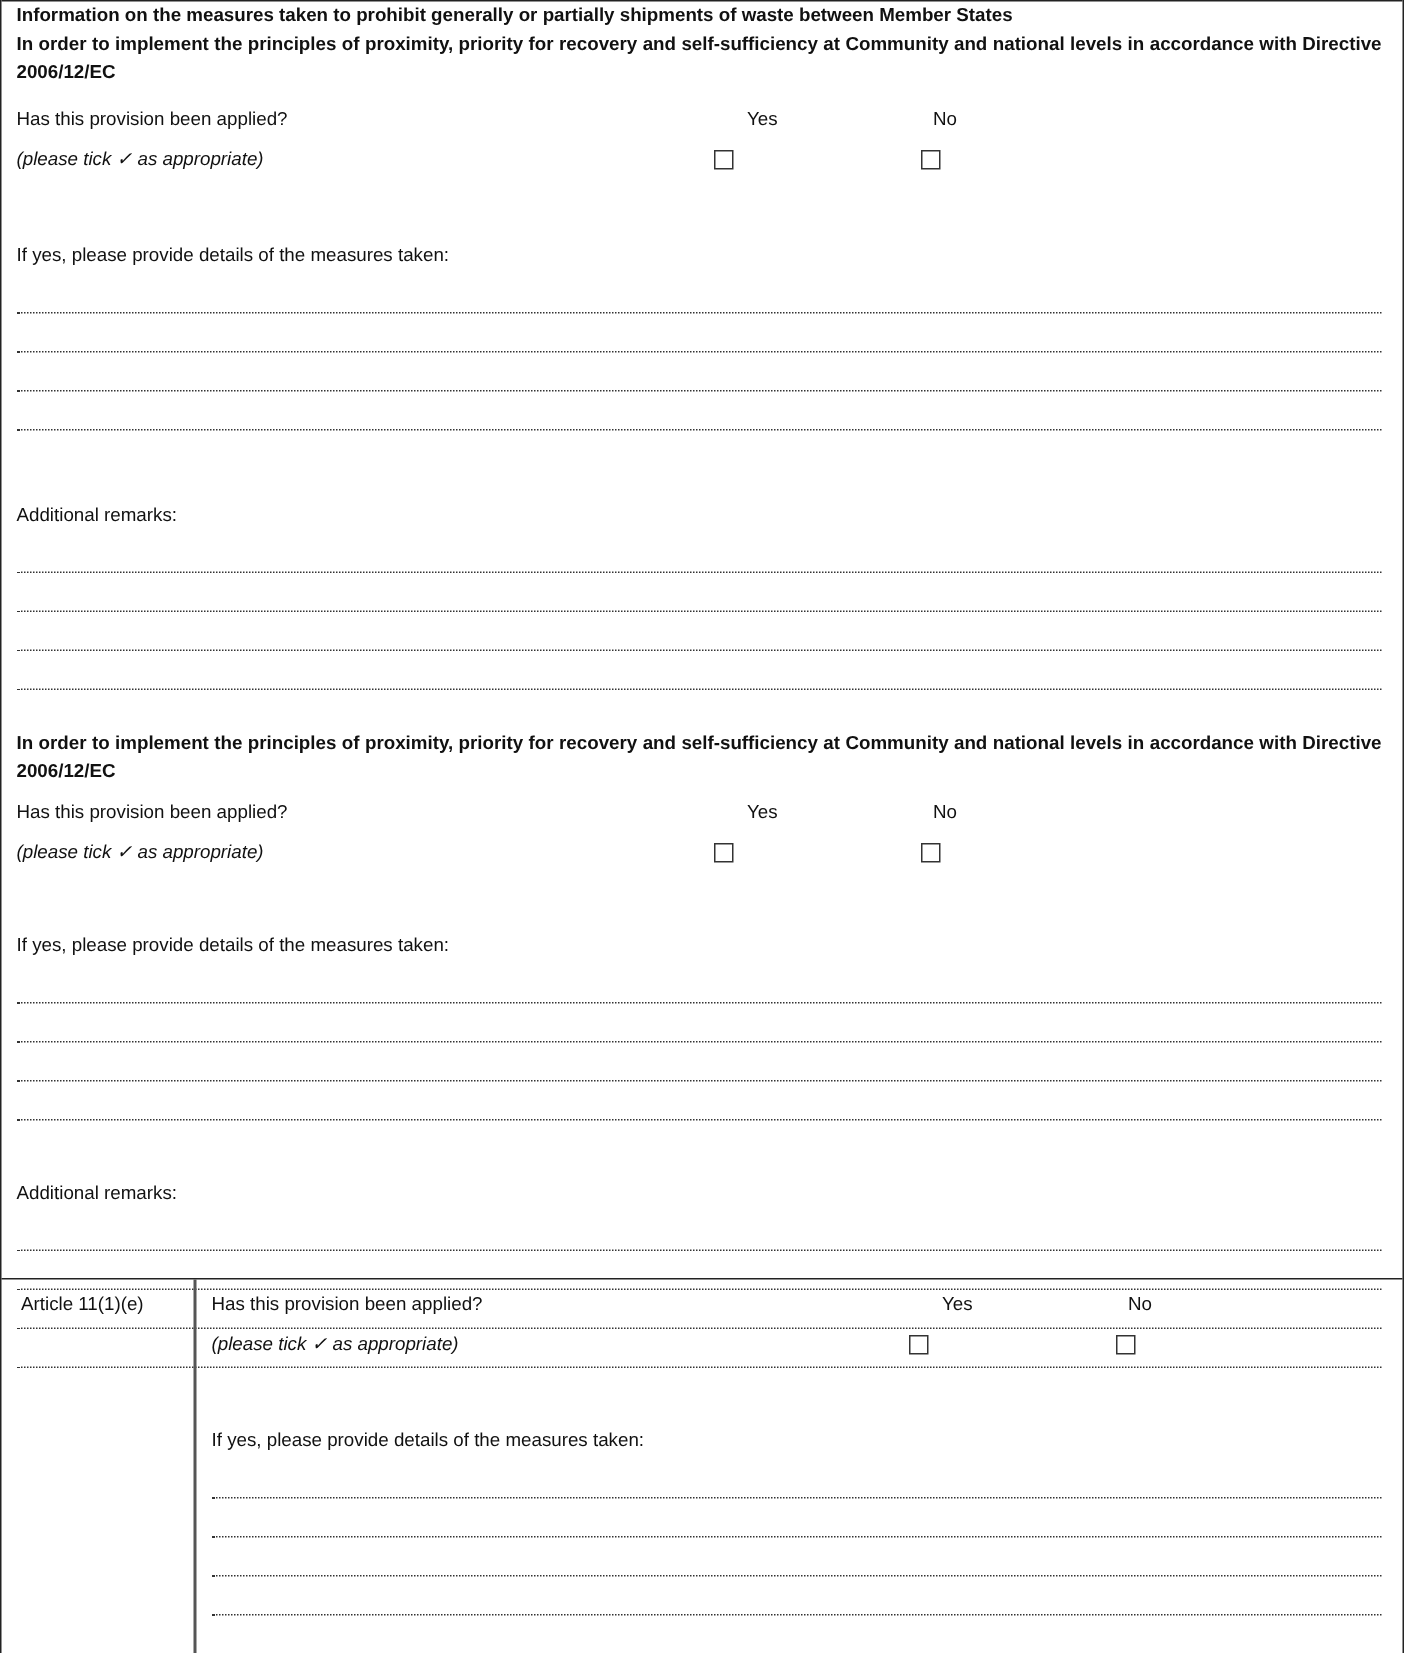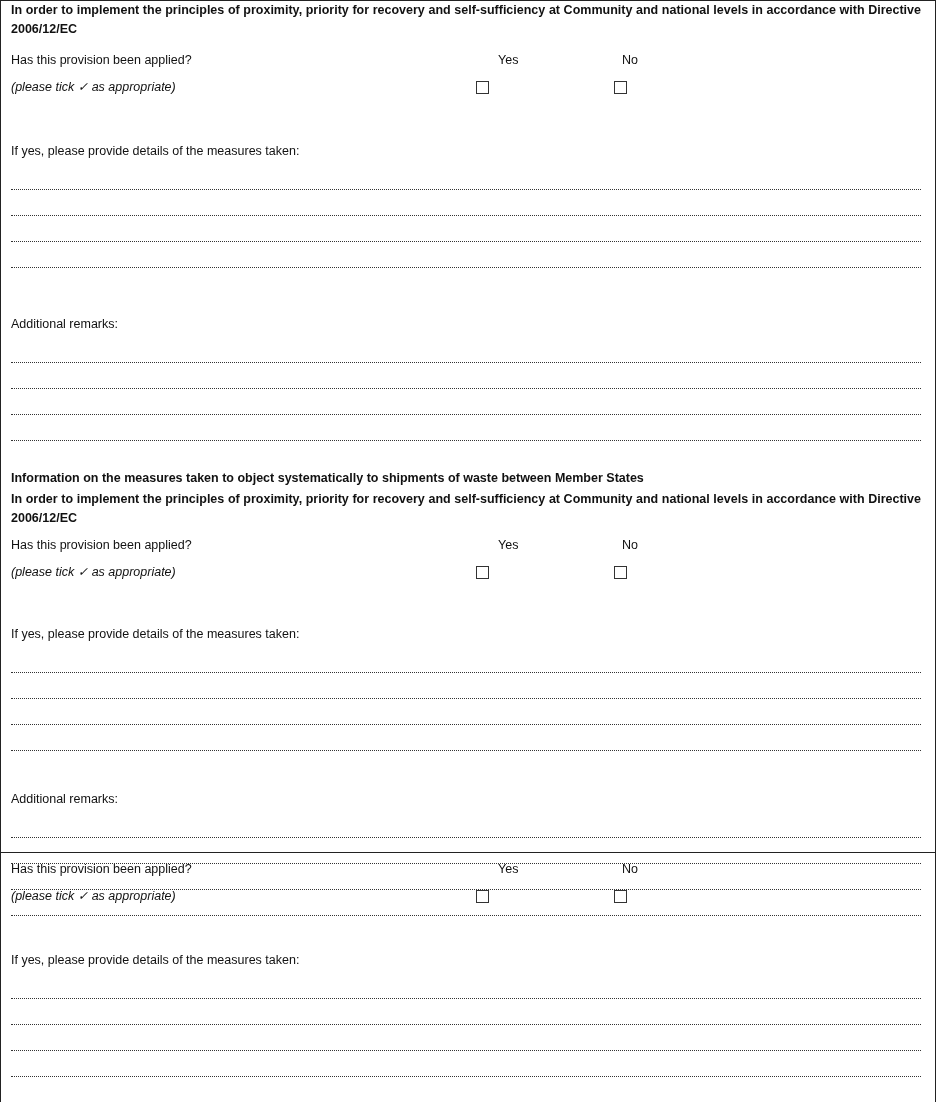--- a/index.html
+++ b/index.html
@@ -23,20 +23,21 @@
 </style>
 </head>
 <body>
 
 <div class="tbl">
 
   <div class="row" style="height:851px;">
     <div class="right">
 
       <div>
+        <p class="p bold" style="padding-top:0;">Information on the measures taken to prohibit generally or partially shipments of waste between Member States</p>
         <p class="p bold just">In order to implement the principles of proximity, priority for recovery and self-sufficiency at Community and national levels in accordance with Directive 2006/12/EC</p>
         <div style="height:8px"></div>
         <div class="q">
           <span>Has this provision been applied?</span>
           <span class="yes">Yes</span>
           <span class="no">No</span>
         </div>
         <div class="q">
           <span class="it">(please tick ✓ as appropriate)</span>
           <span class="box y"></span>
@@ -54,21 +55,20 @@
         <div class="label">Additional remarks:</div>
         <div>
           <div class="dots"></div>
           <div class="dots"></div>
           <div class="dots"></div>
           <div class="dots"></div>
         </div>
       </div>
 
       <div style="margin-top:26px;">
-        <p class="p bold" style="line-height:23px;">Information on the measures taken to object systematically to shipments of waste between Member States</p>
         <p class="p bold just">In order to implement the principles of proximity, priority for recovery and self-sufficiency at Community and national levels in accordance with Directive 2006/12/EC</p>
         <div style="height:4px"></div>
         <div class="q">
           <span>Has this provision been applied?</span>
           <span class="yes">Yes</span>
           <span class="no">No</span>
         </div>
         <div class="q">
           <span class="it">(please tick ✓ as appropriate)</span>
           <span class="box y"></span>
@@ -88,20 +88,21 @@
           <div class="dots"></div>
           <div class="dots"></div>
           <div class="dots"></div>
           <div class="dots"></div>
         </div>
       </div>
     </div>
   </div>
 
   <div class="row" style="height:249px;">
+    <div class="left" style="padding-top:9px;">Article 11(1)(e)</div>
     <div class="right">
       <div>
         <div style="height:3px"></div>
         <div class="q">
           <span>Has this provision been applied?</span>
           <span class="yes">Yes</span>
           <span class="no">No</span>
         </div>
         <div class="q">
           <span class="it">(please tick ✓ as appropriate)</span>

